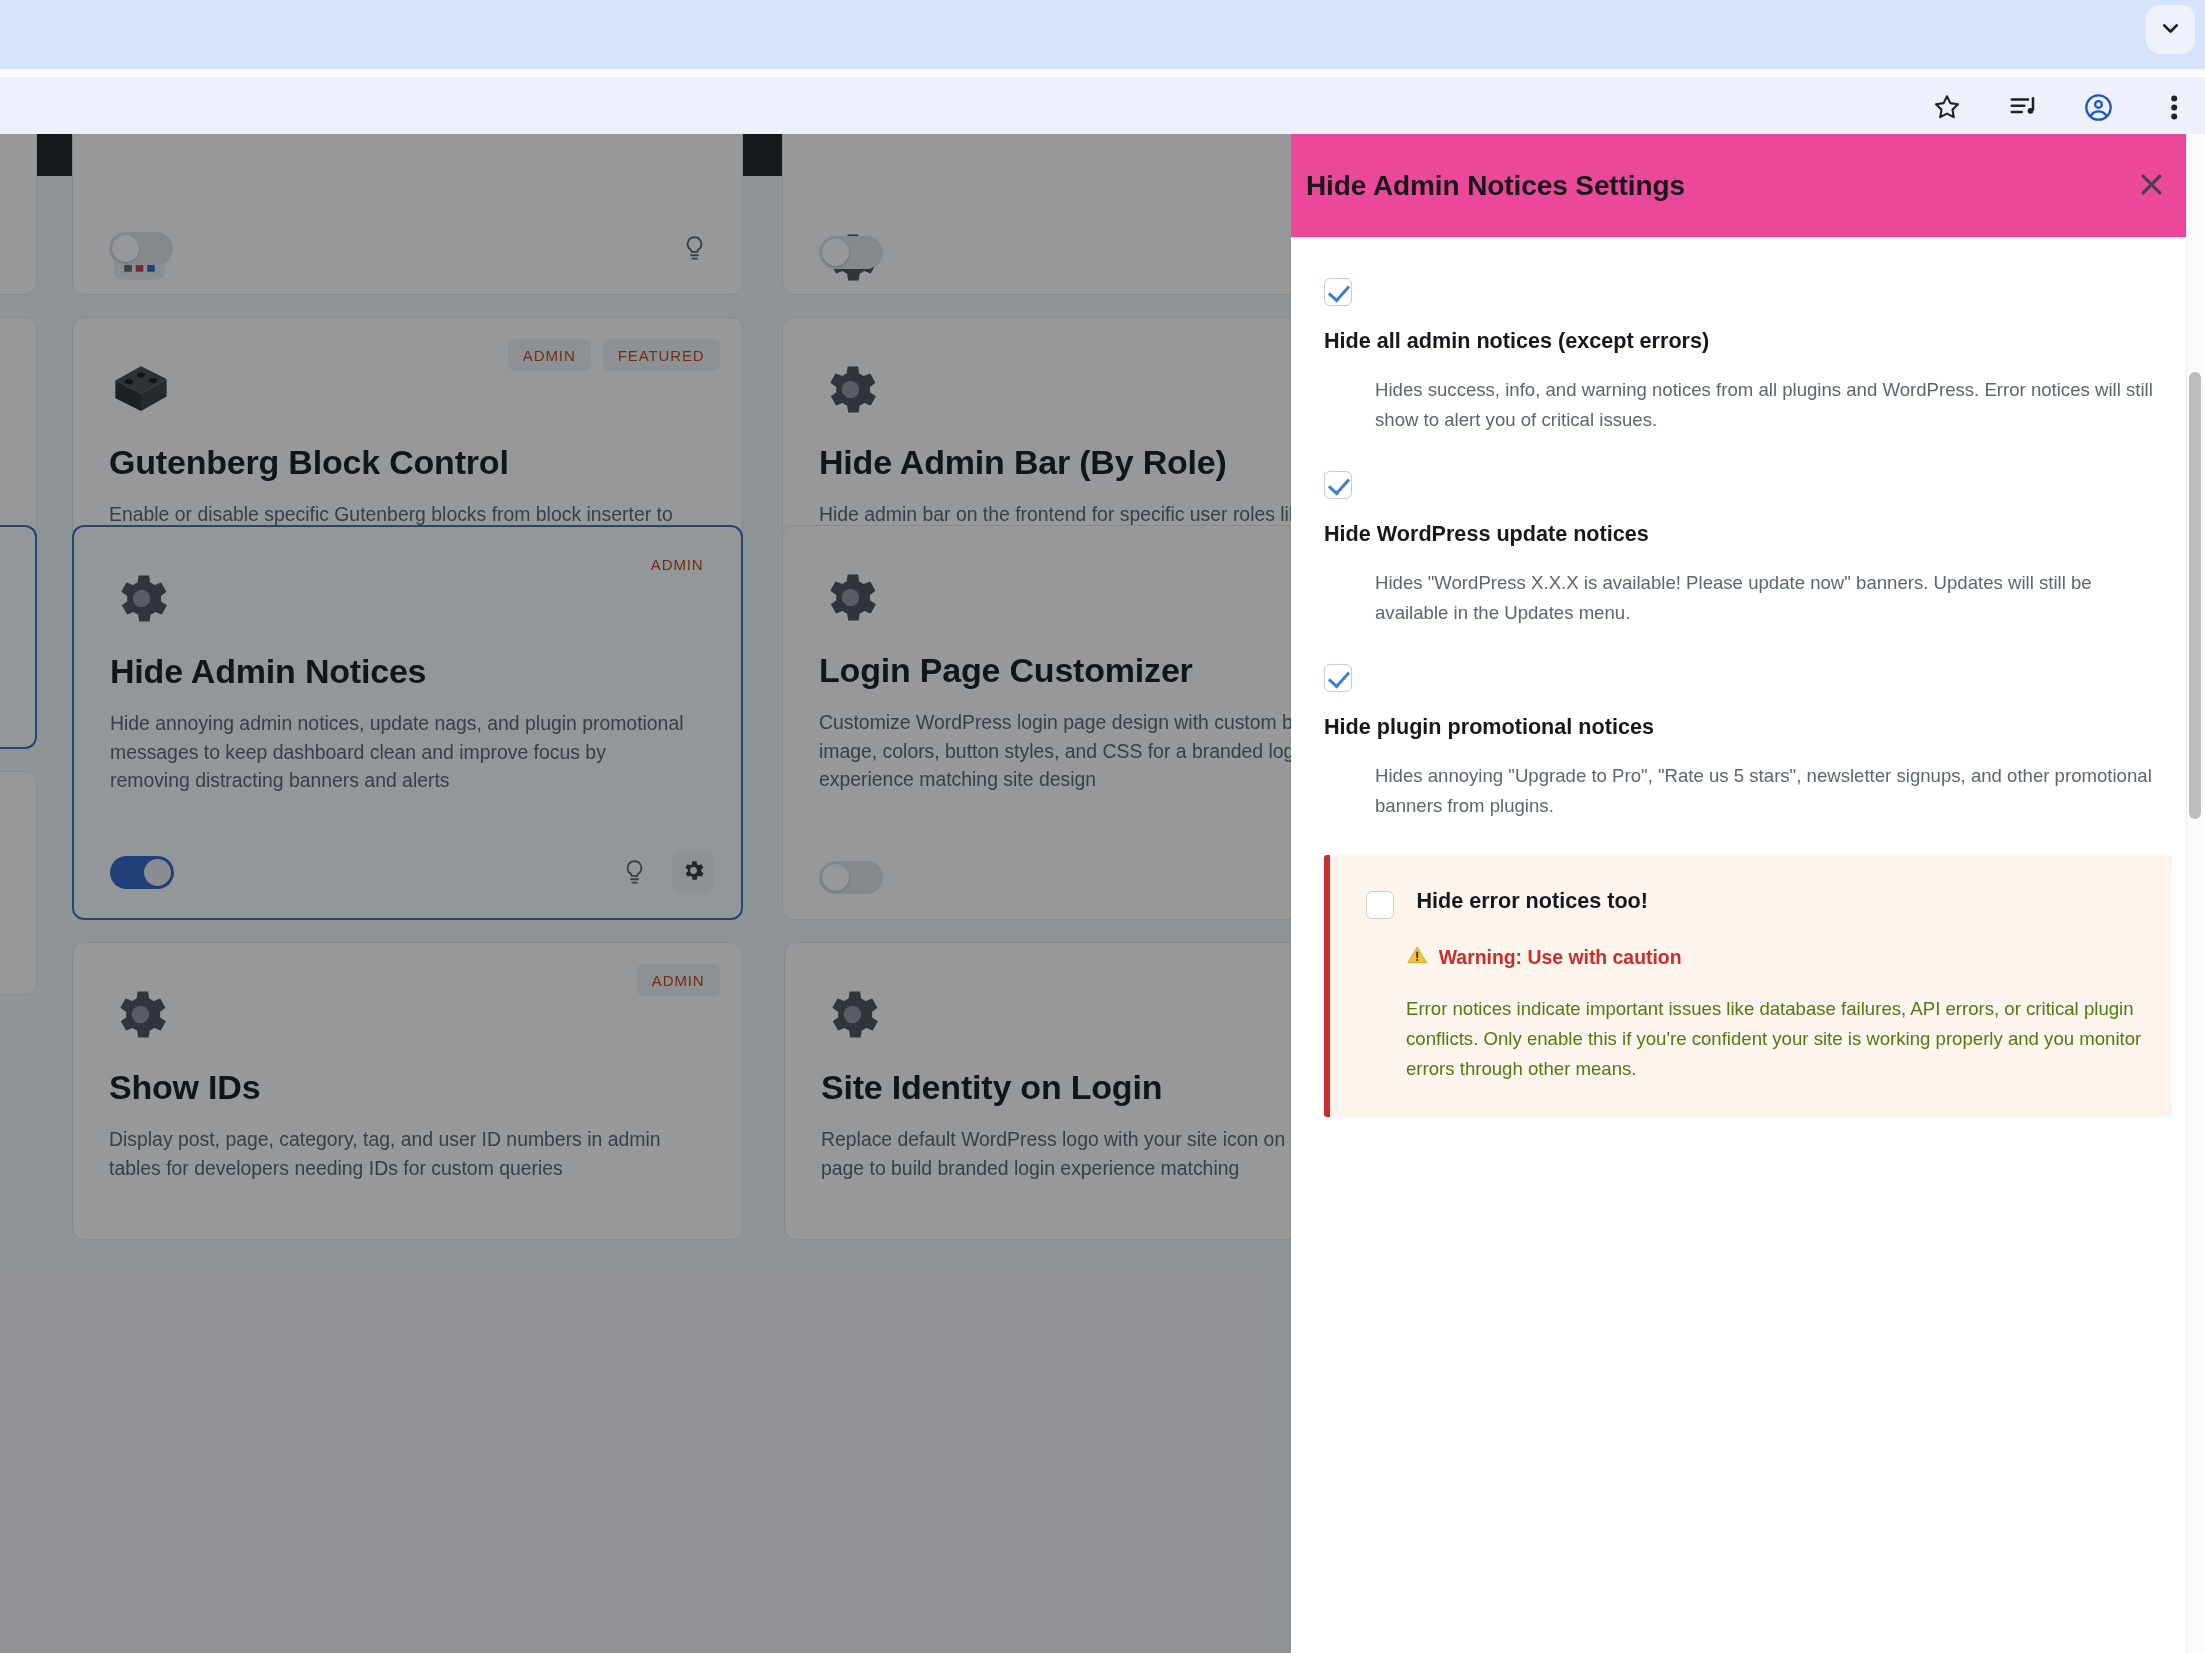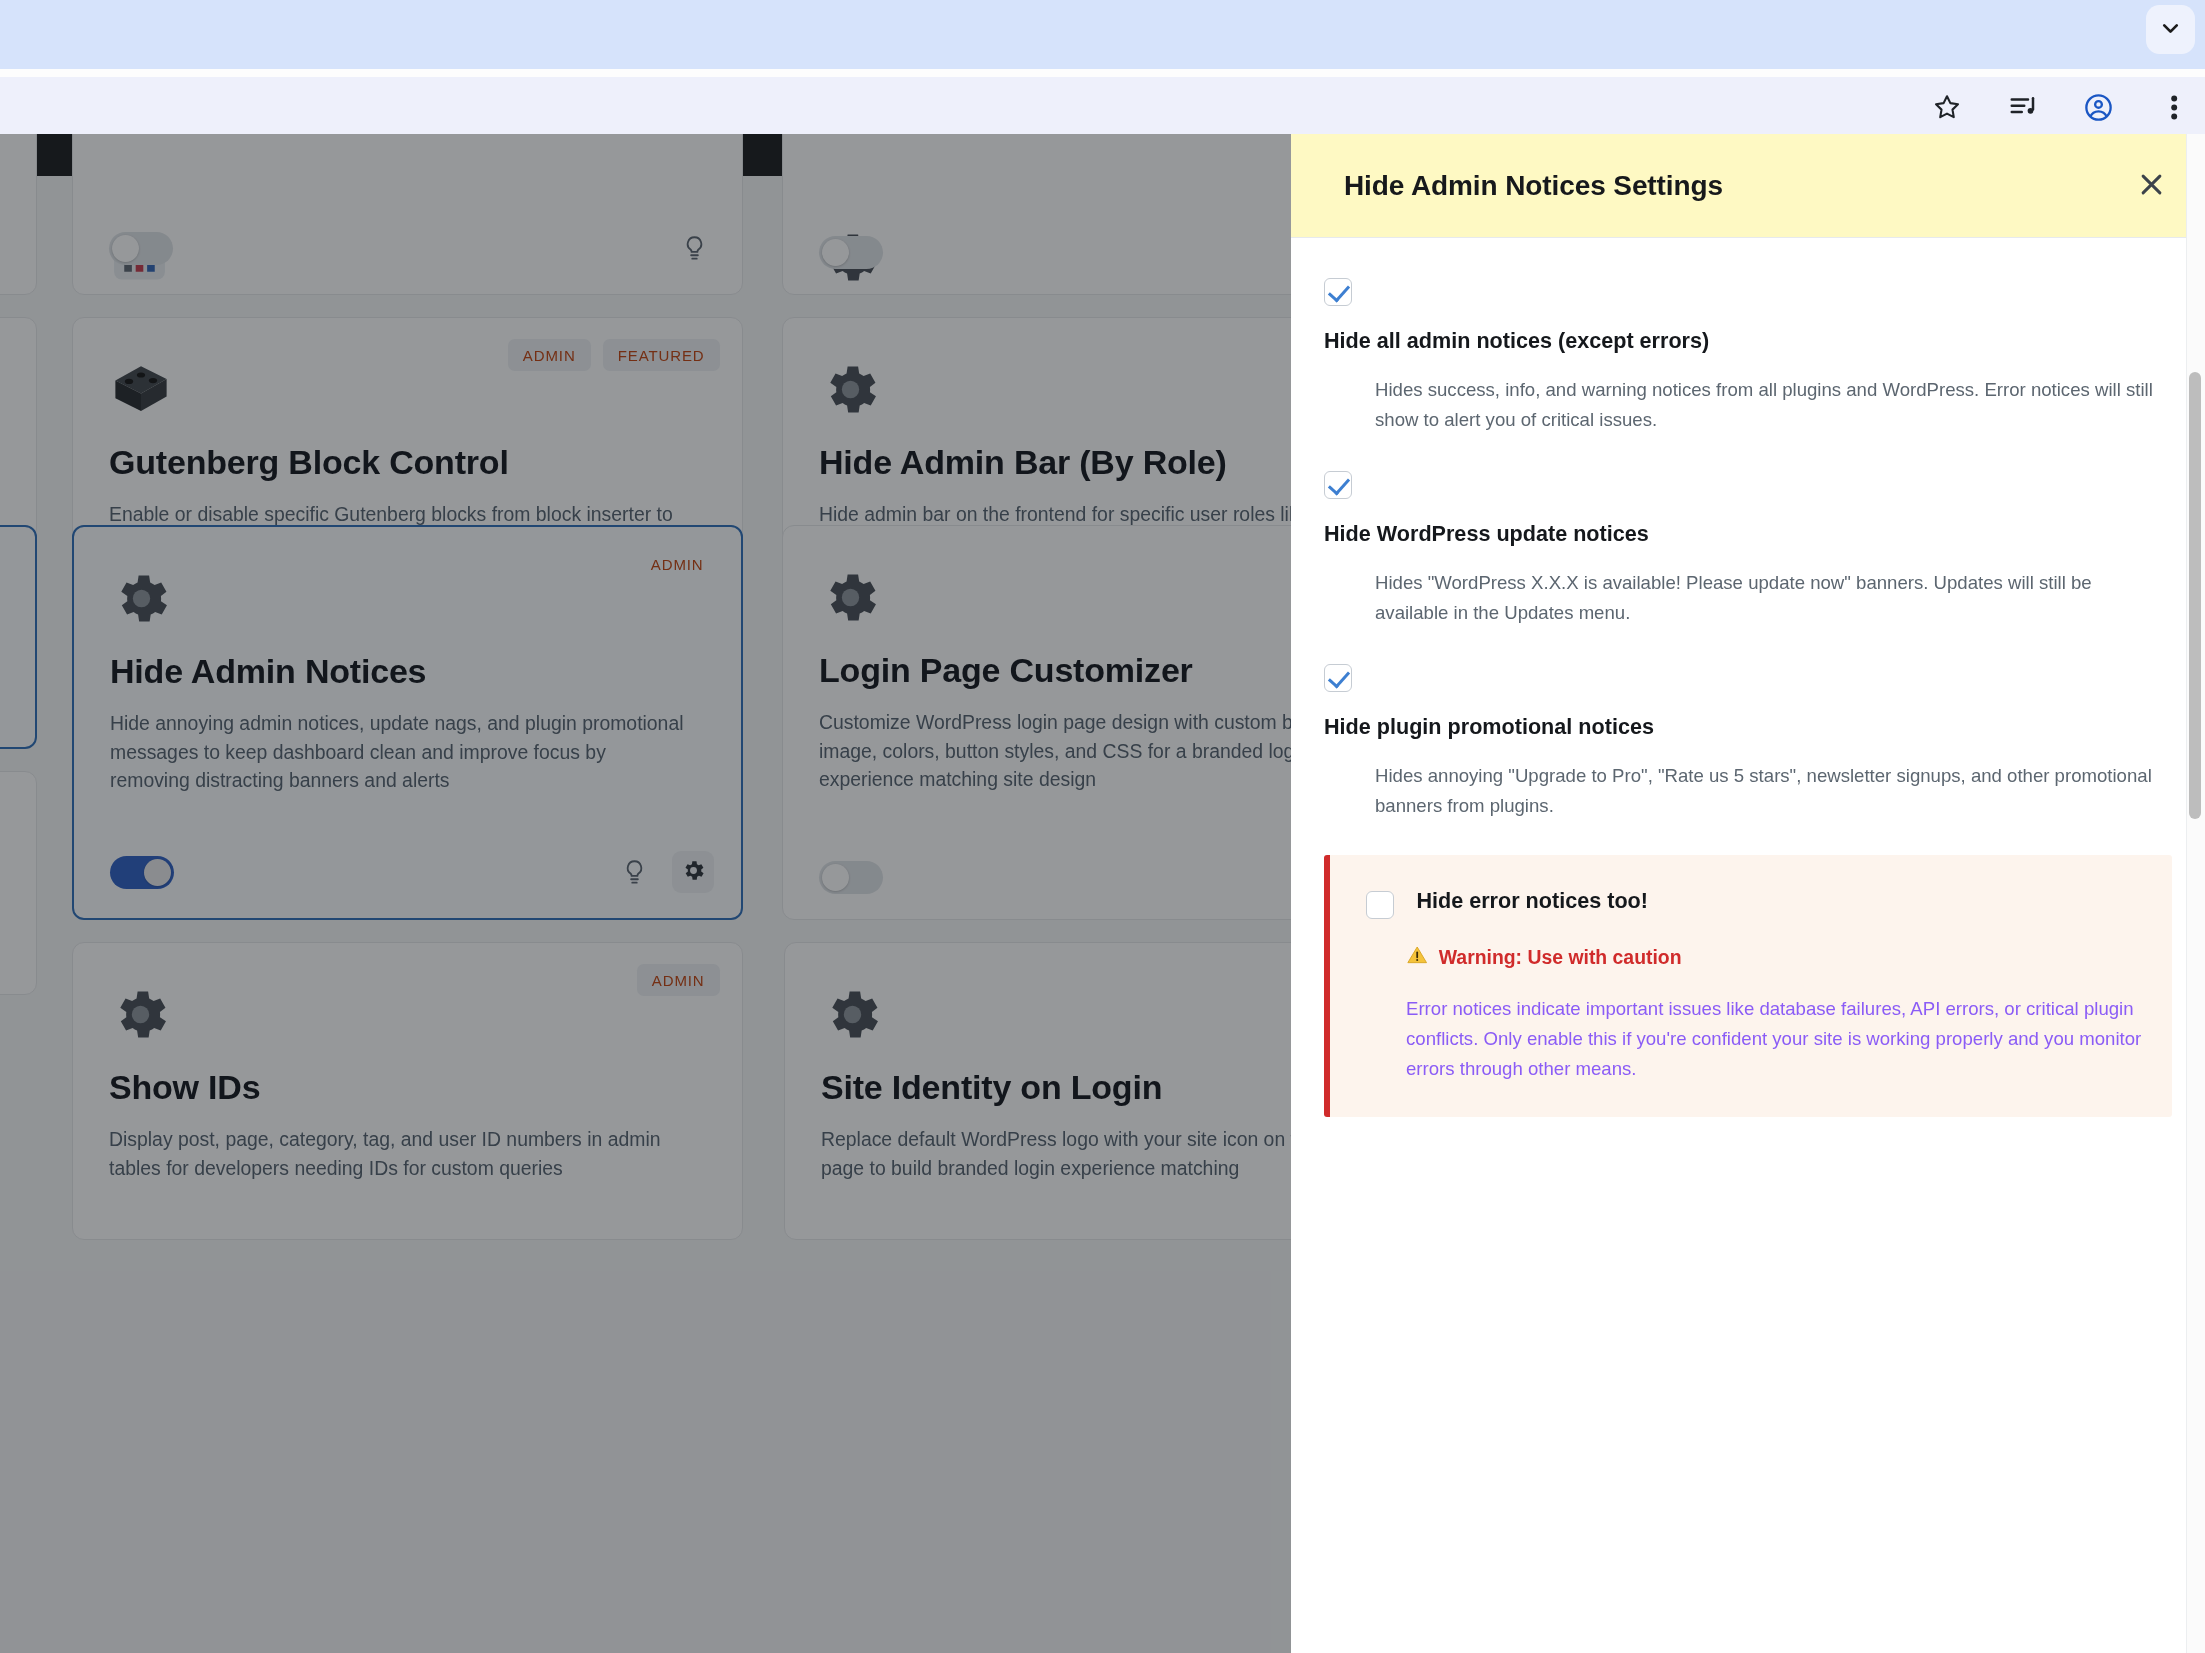--- a/index.html
+++ b/index.html
@@ -104,23 +104,23 @@
     position: absolute; left: 0; top: 0; width: 2205px; height: 1520px;
     background: rgba(22,26,31,0.45);
   }
 
   
   .panel {
     position: absolute; left: 1291px; top: 0; width: 914px; height: 1520px;
     background: #ffffff;
   }
   .panel-header {
-    position: relative; height: 104px; background: #fef9c3;
+    position: relative; height: 104px; background: #ec4899;
     border-bottom: 1.5px solid #e7eaed;
-    display: flex; align-items: center; padding: 0 53px; text-align: right;
+    display: flex; align-items: center; padding: 0 15px; text-align: right;
   }
   .panel-title { font-size: 28px; font-weight: 700; color: #17191c; letter-spacing: -0.1px; }
   .panel-close {
     position: absolute; right: 33px; top: 50%; transform: translateY(-50%);
     width: 42px; height: 42px; display: flex; align-items: center; justify-content: center;
   }
   .panel-body { padding: 37px 33px 0 33px; }
 
   .opt-row { margin-bottom: 33px; }
   .opt-head { display: flex; align-items: flex-start; gap: 22.4px; flex-direction: column; }
@@ -152,21 +152,21 @@
     width: 28px; height: 28px; border-radius: 6px;
     border: 1.5px solid #c6ccd3; background: #ffffff; flex: none; margin-top: 3px;
   }
   .warn-head { display: flex; align-items: flex-start; gap: 22.4px; }
   .warn-label { font-size: 21.6px; font-weight: 700; color: #15181c; }
   .warn-line {
     margin: 25px 0 0 40px; font-size: 19.4px; font-weight: 600; color: #d02b2b;
     display: flex; align-items: center; gap: 10.4px;
   }
   .warn-desc {
-    margin: 22.4px 0 0 40px; font-size: 18.6px; line-height: 1.62; color: #8b5cf6;
+    margin: 22.4px 0 0 40px; font-size: 18.6px; line-height: 1.62; color: #4d7c0f;
     max-width: 745px;
   }
 
   
   .panel-scrollbar {
     position: absolute; right: 0; top: 0; width: 19.4px; height: 1520px;
     background: #fbfbfb; border-left: 0.7px solid #eceef0;
   }
   .panel-scroll-thumb {
     position: absolute; right: 3.7px; top: 238px; width: 12.7px; height: 447px;

